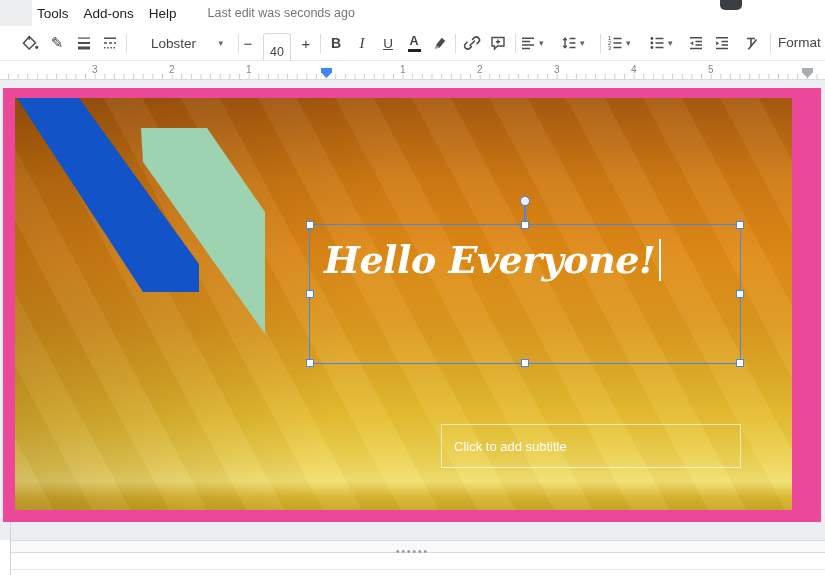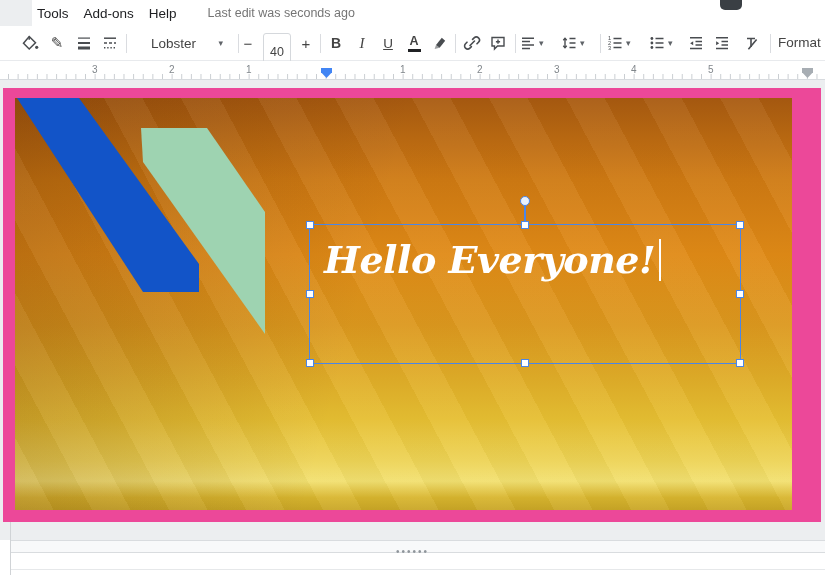--- a/index.html
+++ b/index.html
@@ -288,20 +288,23 @@
         <div class="h e"></div>
         <div class="h sw"></div>
         <div class="h s"></div>
         <div class="h se"></div>
         <div class="slide-title">
           <span>Hello Everyone!</span>
             <span class="cursor"></span>
         </div>
       </div>
 
+      <div class="subtitlebox">
+        <span>Click to add subtitle</span>
+      </div>
 
     </div>
   </div>
 
   <div class="splitter">
     <span class="dots">••••••</span>
   </div>
   <div class="notes"></div>
   <div class="notes-line"></div>
   <div class="left-white"></div>

